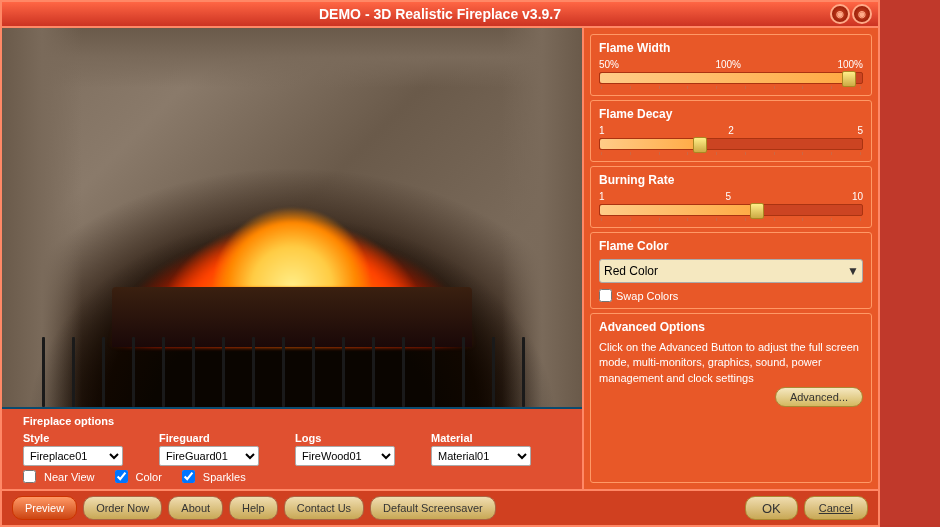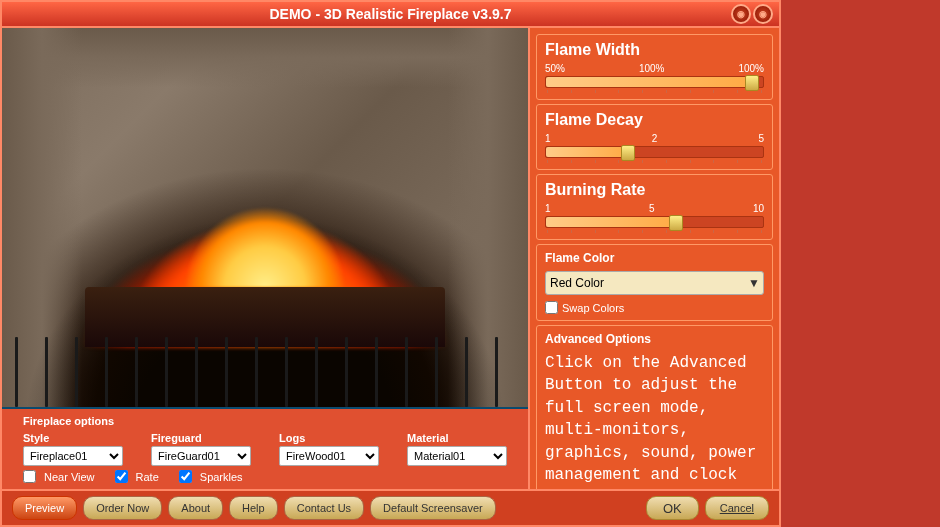--- a/index.html
+++ b/index.html
@@ -6,21 +6,21 @@
     body {
       width: 940px;
       height: 527px;
       background: #c0392b;
       font-family: Arial, sans-serif;
       font-size: 12px;
       overflow: hidden;
     }
 
     .app-window {
-      width: 781px;
+      width: 880px;
       height: 527px;
       background: #a21caf;
       border: 2px solid #ff8866;
       position: relative;
       display: flex;
       flex-direction: column;
     }
 
     .title-bar {
       background: linear-gradient(to bottom, #ff6644, #cc3322);
@@ -168,21 +168,21 @@
 
     .options-title {
       color: #fff;
       font-weight: bold;
       font-size: 11px;
       margin-bottom: 5px;
     }
 
     .options-row {
       display: flex;
-      gap: 28px;
+      gap: 36px;
       align-items: center;
       margin-bottom: 4px;
     }
 
     .option-group {
       display: flex;
       flex-direction: column;
       gap: 2px;
     }
 
@@ -239,21 +239,21 @@
     .slider-section {
       background: #e85828;
       border: 1px solid #ff9966;
       border-radius: 3px;
       padding: 6px 8px;
     }
 
     .slider-title {
       color: #fff;
       font-weight: bold;
-      font-size: 16px;
+      font-size: 12px;
       margin-bottom: 4px;
     }
 
     .slider-labels {
       display: flex;
       justify-content: space-between;
       color: #fff;
       font-size: 10px;
       margin-bottom: 2px;
     }
@@ -355,24 +355,23 @@
 
     .advanced-title {
       color: #fff;
       font-weight: bold;
       font-size: 12px;
       margin-bottom: 6px;
     }
 
     .advanced-text {
       color: #fff;
-      font-size: 16px;
+      font-size: 11px;
       line-height: 1.4;
-      margin-bottom: 8px;
-      font-family: Liberation Mono, monospace;
+      margin-bottom: 1px;
     }
 
     .advanced-btn {
       background: linear-gradient(to bottom, #f5e8c0, #d4b860);
       border: 1px solid #aa8833;
       border-radius: 10px;
       padding: 3px 14px;
       font-size: 11px;
       color: #333;
       cursor: pointer;
@@ -537,21 +536,21 @@
             </select>
           </div>
         </div>
         <div class="checkboxes-row">
           <label class="checkbox-item">
             <input type="checkbox" style="">
             <span>Near View</span>
           </label>
           <label class="checkbox-item">
             <input type="checkbox" checked="" style="">
-            <span>Rate</span>
+            <span>Color</span>
           </label>
           <label class="checkbox-item">
             <input type="checkbox" checked="" style="">
             <span>Sparkles</span>
           </label>
         </div>
       </div>
     </div>
 
     <div class="right-panel">

